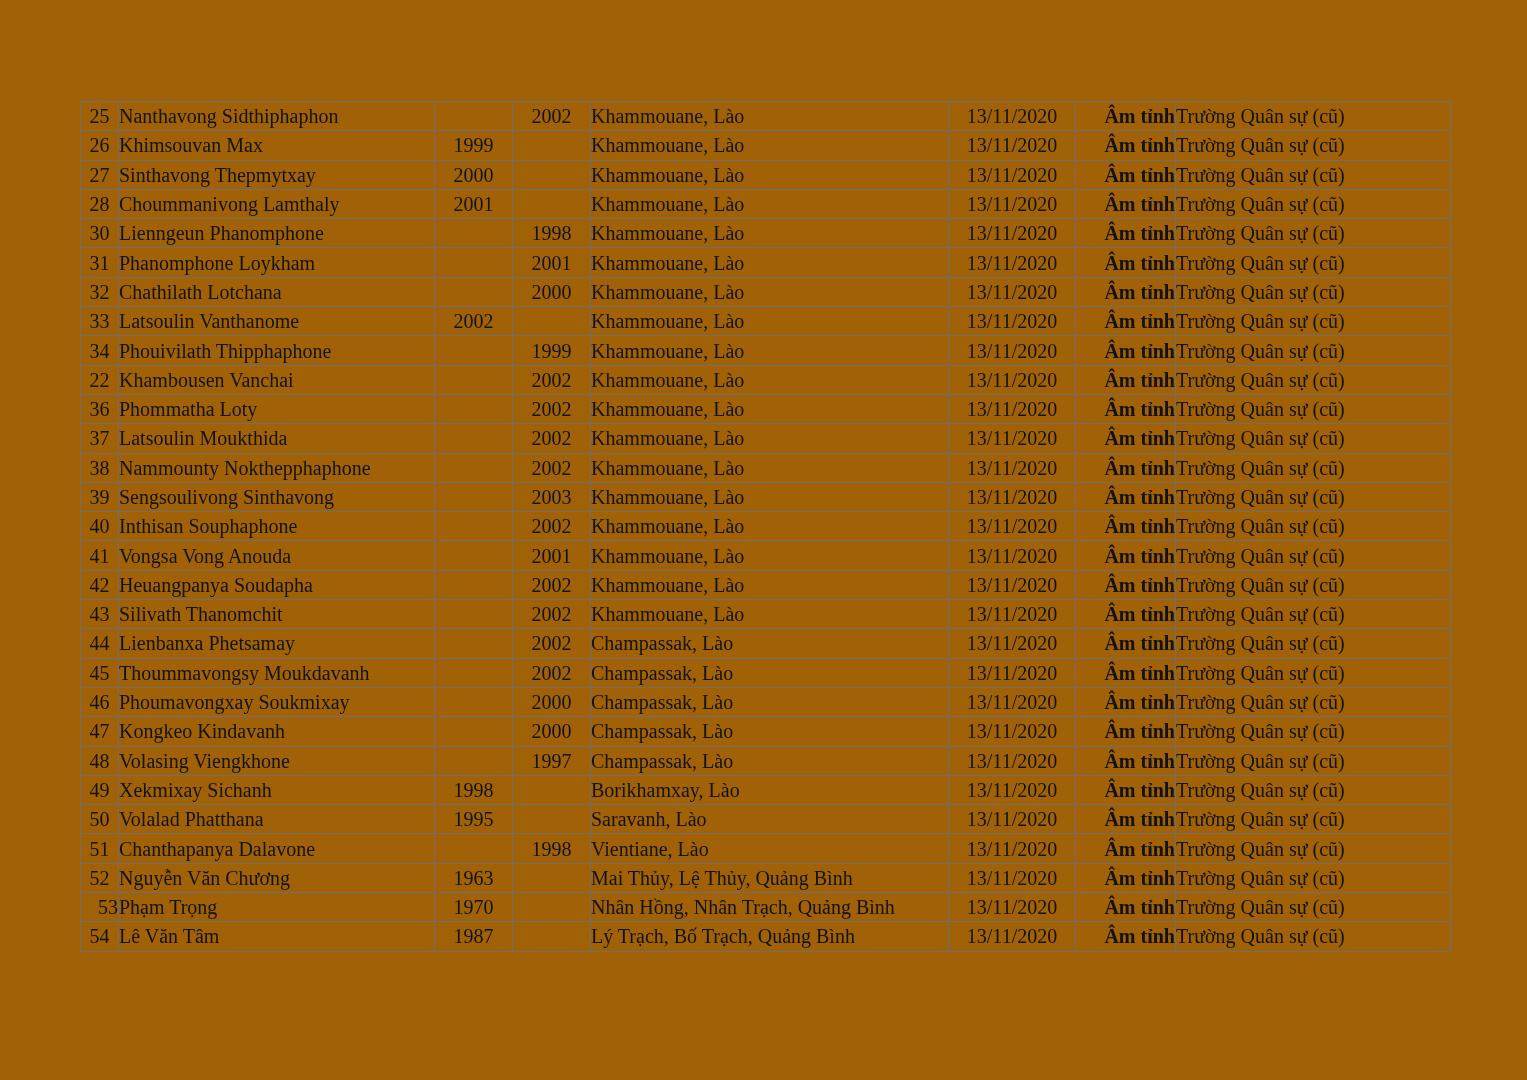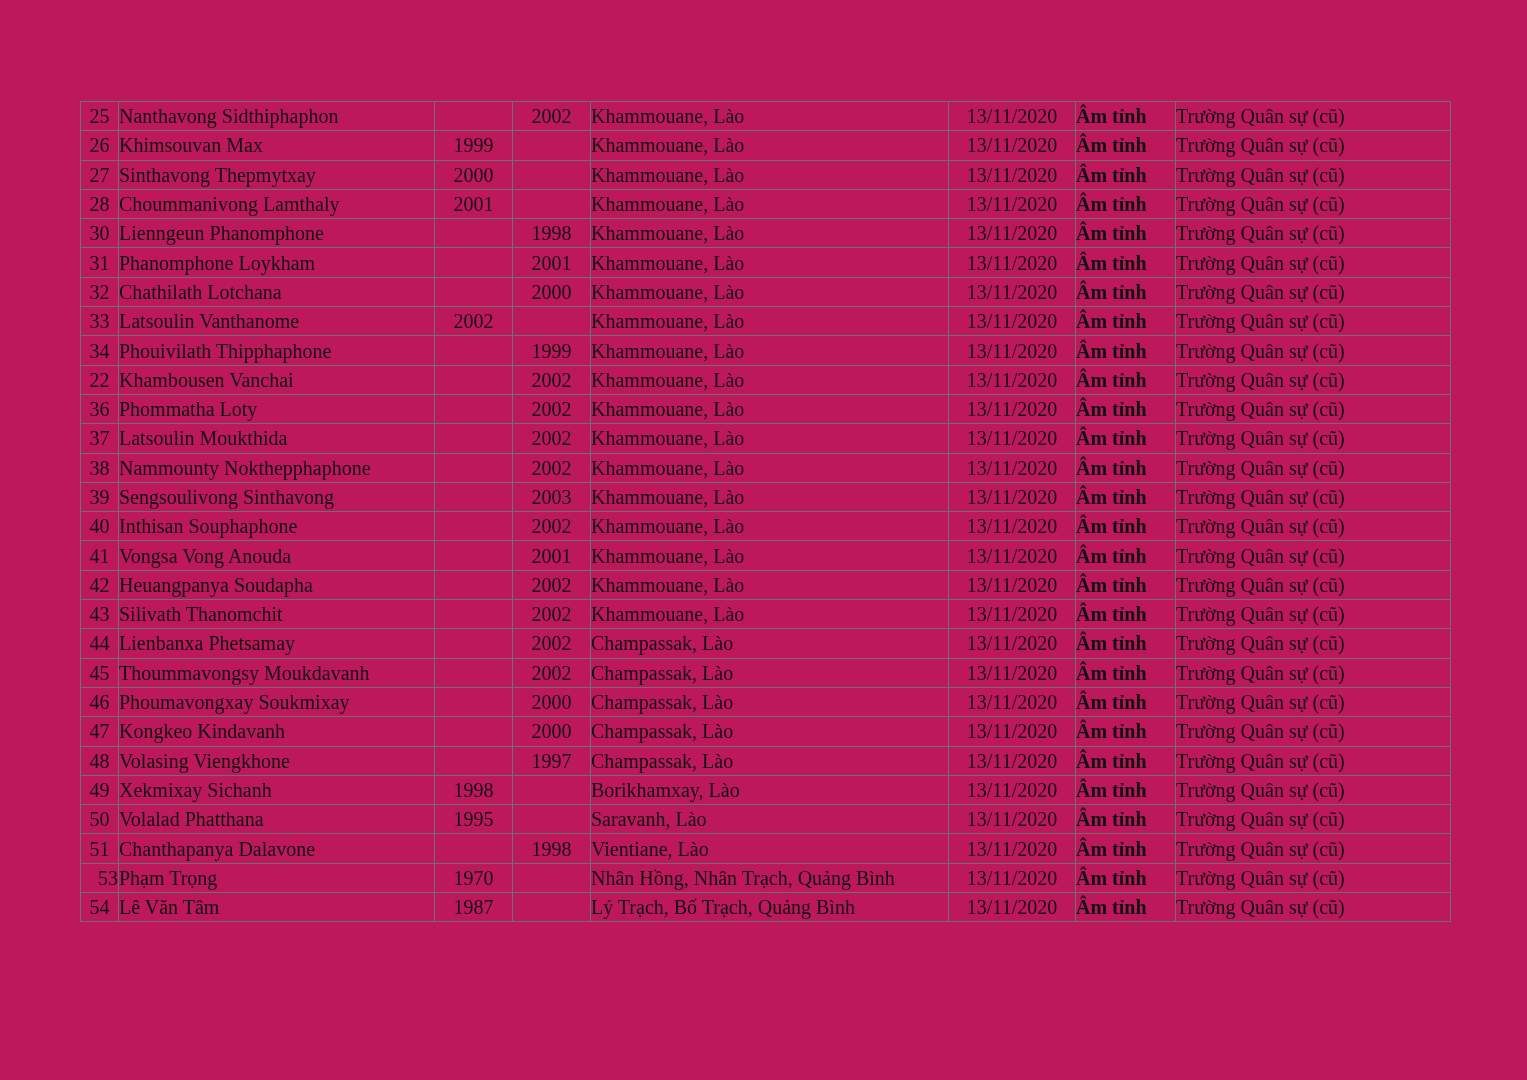--- a/index.html
+++ b/index.html
@@ -32,27 +32,27 @@
     padding: 0;
     white-space: nowrap;
     overflow: hidden;
     vertical-align: middle;
   }
   td.c-no     { text-align: center; }
   td.c-name   { text-align: left; padding-left: 7px; }
   td.c-year   { text-align: center; }
   td.c-addr   { text-align: left; padding-left: 9px; }
   td.c-date   { text-align: center; }
-  td.c-result { text-align: left; font-weight: bold; }
+  td.c-result { text-align: right; font-weight: bold; }
   td.c-unit   { text-align: left; padding-left: 9px; }
 </style>
 </head>
 <body>
 
-<div class="page" style="background: #be185d; color: rgb(18, 18, 18);">
+<div class="page" style="background: #a16207; color: rgb(18, 18, 18);">
   <table class="results">
     <colgroup>
       <col style="width:38px">
       <col style="width:316px">
       <col style="width:78px">
       <col style="width:78px">
       <col style="width:358px">
       <col style="width:127px">
       <col style="width:100px">
       <col style="width:275px">
@@ -338,20 +338,30 @@
       <td class="c-no" style="border-color: rgb(111, 111, 111);">51</td>
       <td class="c-name" style="border-color: rgb(111, 111, 111);">Chanthapanya Dalavone</td>
       <td class="c-year" style="border-color: rgb(111, 111, 111);"></td>
       <td class="c-year" style="border-color: rgb(111, 111, 111);">1998</td>
       <td class="c-addr" style="border-color: rgb(111, 111, 111);">Vientiane, Lào</td>
       <td class="c-date" style="border-color: rgb(111, 111, 111);">13/11/2020</td>
       <td class="c-result" style="border-color: rgb(111, 111, 111);">Âm tỉnh</td>
       <td class="c-unit" style="border-color: rgb(111, 111, 111);">Trường Quân sự (cũ)</td>
     </tr>
 
+    <tr>
+      <td class="c-no" style="border-color: rgb(111, 111, 111);">52</td>
+      <td class="c-name" style="border-color: rgb(111, 111, 111);">Nguyễn Văn Chương</td>
+      <td class="c-year" style="border-color: rgb(111, 111, 111);">1963</td>
+      <td class="c-year" style="border-color: rgb(111, 111, 111);"></td>
+      <td class="c-addr" style="border-color: rgb(111, 111, 111);">Mai Thủy, Lệ Thủy, Quảng Bình</td>
+      <td class="c-date" style="border-color: rgb(111, 111, 111);">13/11/2020</td>
+      <td class="c-result" style="border-color: rgb(111, 111, 111);">Âm tỉnh</td>
+      <td class="c-unit" style="border-color: rgb(111, 111, 111);">Trường Quân sự (cũ)</td>
+    </tr>
 
     <tr>
       <td class="c-no" style="border-color: rgb(111, 111, 111); text-align: right;">53</td>
       <td class="c-name" style="border-color: rgb(111, 111, 111);">Phạm Trọng</td>
       <td class="c-year" style="border-color: rgb(111, 111, 111);">1970</td>
       <td class="c-year" style="border-color: rgb(111, 111, 111);"></td>
       <td class="c-addr" style="border-color: rgb(111, 111, 111);">Nhân Hồng, Nhân Trạch, Quảng Bình</td>
       <td class="c-date" style="border-color: rgb(111, 111, 111);">13/11/2020</td>
       <td class="c-result" style="border-color: rgb(111, 111, 111);">Âm tỉnh</td>
       <td class="c-unit" style="border-color: rgb(111, 111, 111);">Trường Quân sự (cũ)</td>

